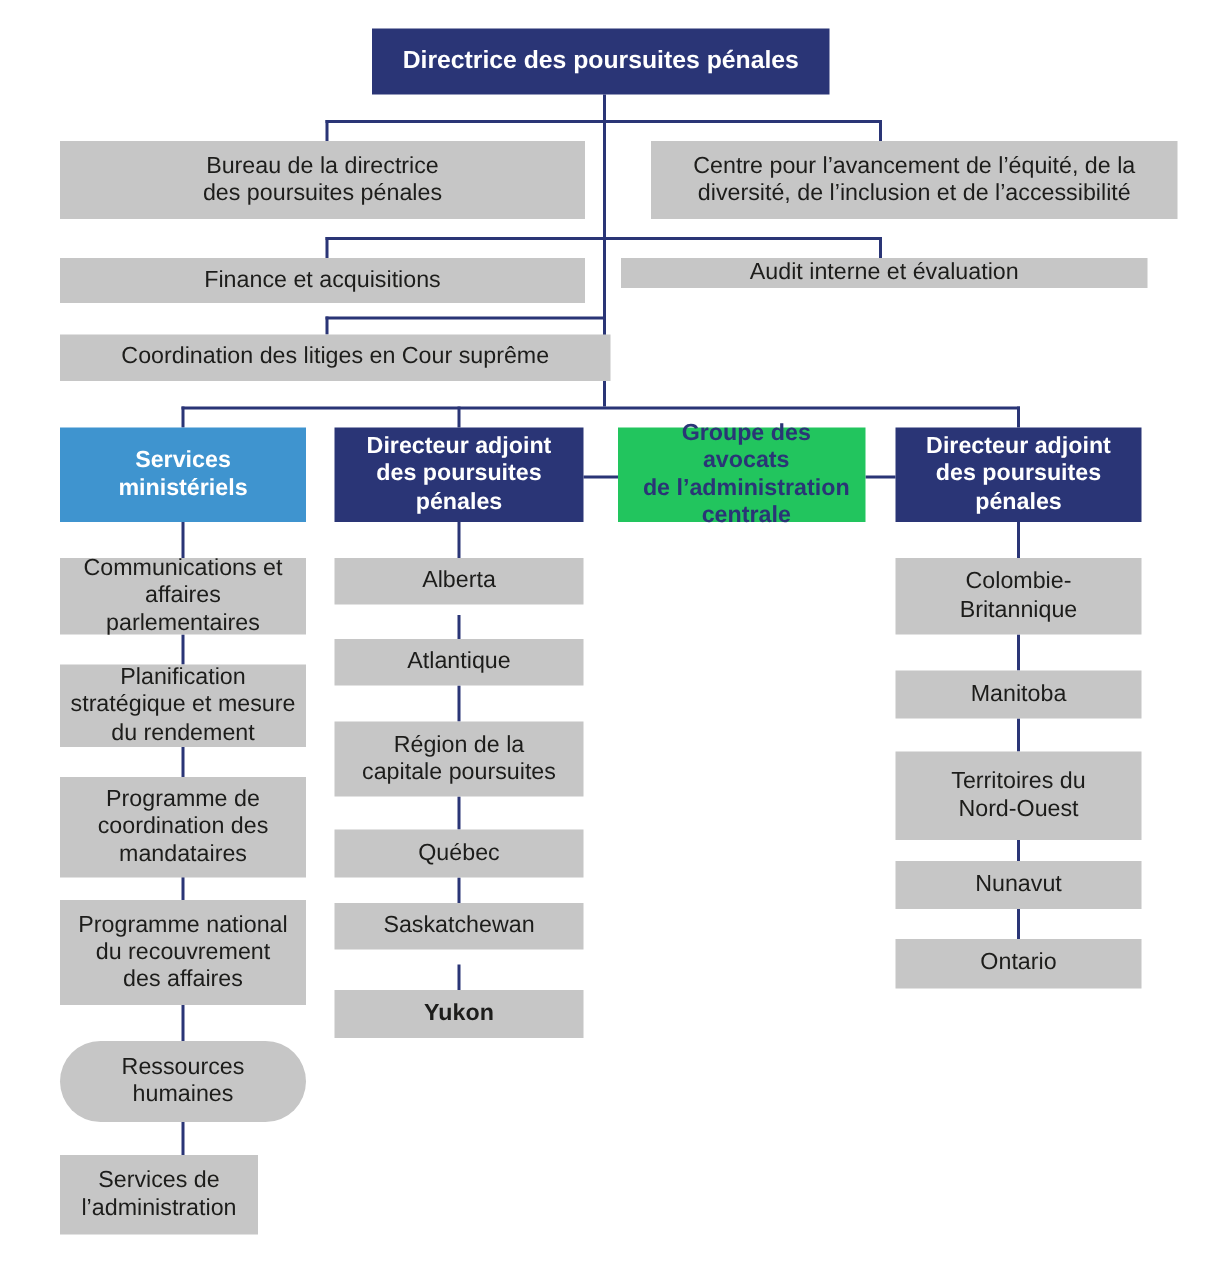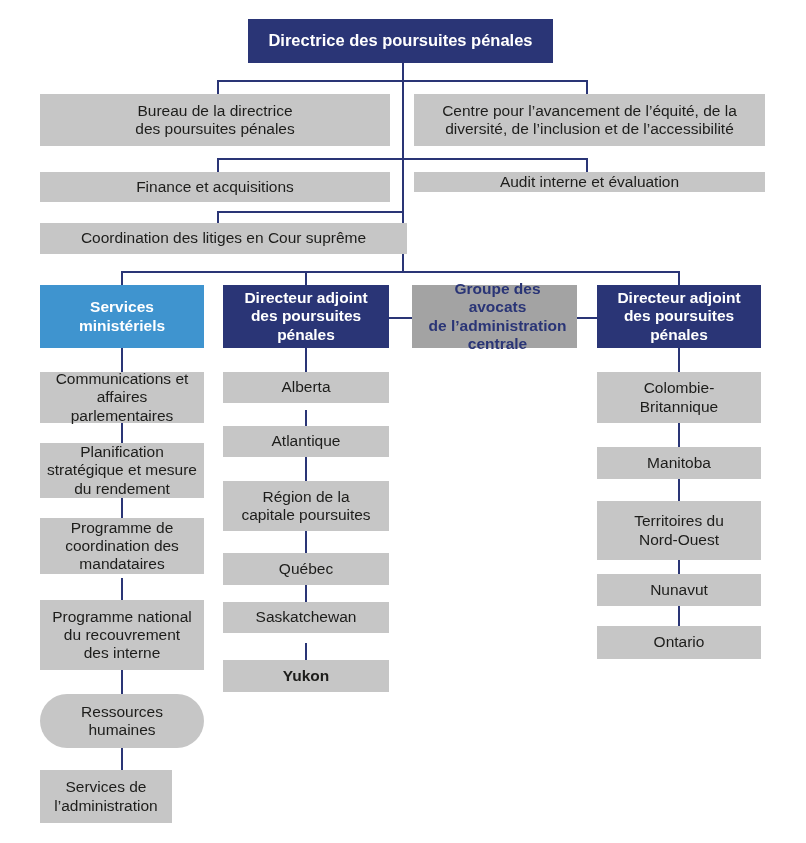--- a/index.html
+++ b/index.html
@@ -47,21 +47,21 @@
     font-size: 15.5px;
     font-weight: 700;
   }
   .blue {
     background: #3f94cf;
     color: #ffffff;
     font-size: 15.5px;
     font-weight: 700;
   }
   .yellow {
-    background: #a3a3a3;
+    background: #22c55e;
     color: #2a3576;
     font-size: 15.5px;
     font-weight: 700;
     padding-left: 12px;
   }
 
   
   .line {
     position: absolute;
     background: #2a3576;
@@ -117,21 +117,21 @@
 
   <div class="box navy" style="left:248px; top:19px; width:305px; height:44px; font-size:16.5px;">
     <span class="box-inner">Directrice des poursuites pénales</span>
   </div>
 
   <div class="box gray" style="left:40px; top:94px; width:350px; height:52px;">
     <span class="box-inner">Bureau de la directrice
 des poursuites pénales</span>
   </div>
 
-  <div class="box gray" style="left:414px; top:94px; width:351px; height:52px;">
+  <div class="box gray" style="left:434px; top:94px; width:351px; height:52px;">
     <span class="box-inner">Centre pour l’avancement de l’équité, de la
 diversité, de l’inclusion et de l’accessibilité</span>
   </div>
 
   <div class="box gray" style="left:40px; top:172px; width:350px; height:30px;">
     <span class="box-inner">Finance et acquisitions</span>
   </div>
 
   <div class="box gray" style="left:414px; top:172px; width:351px; height:20px;">
     <span class="box-inner">Audit interne et évaluation</span>
@@ -150,30 +150,30 @@
     <span class="box-inner">Communications et
 affaires parlementaires</span>
   </div>
 
   <div class="box gray" style="left:40px; top:443px; width:164px; height:55px;">
     <span class="box-inner">Planification
 stratégique et mesure
 du rendement</span>
   </div>
 
-  <div class="box gray" style="left:40px; top:518px; width:164px; height:56px;justify-content:center;">
+  <div class="box gray" style="left:40px; top:518px; width:164px; height:67px;justify-content:center;">
     <span class="box-inner">Programme de
 coordination des
 mandataires</span>
   </div>
 
   <div class="box gray" style="left:40px; top:600px; width:164px; height:70px;">
     <span class="box-inner">Programme national
 du recouvrement
-des interne</span>
+des affaires</span>
   </div>
 
   <div class="box gray" style="left:40px; top:694px; width:164px; height:54px;border-radius:27px;">
     <span class="box-inner">Ressources
 humaines</span>
   </div>
 
   <div class="box gray" style="left:40px; top:770px; width:132px; height:53px;">
     <span class="box-inner">Services de
 l’administration</span>

